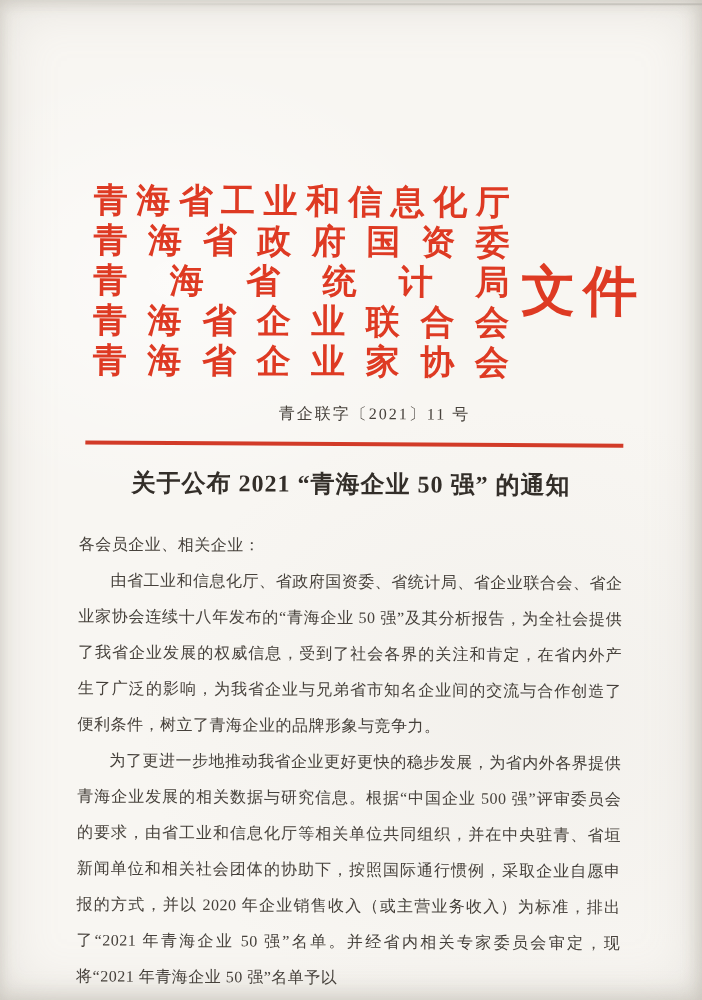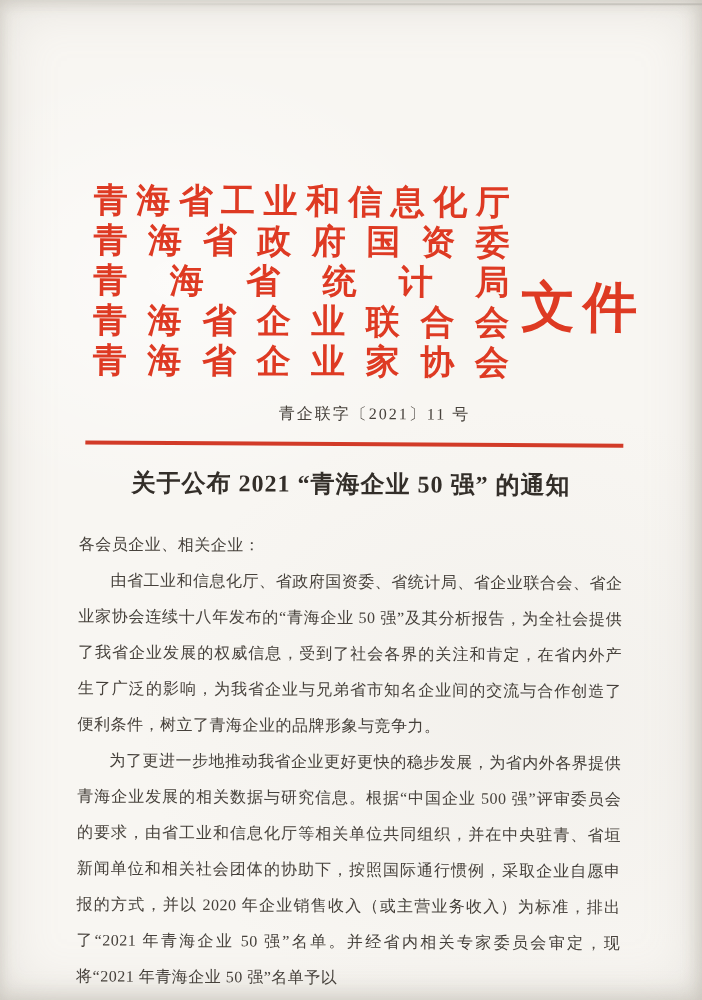--- a/index.html
+++ b/index.html
@@ -51,21 +51,21 @@
     justify-content: space-between;
     height: 40px;
     line-height: 40px;
     font-size: 34px;
     font-weight: 700;
     color: var(--red, #de3a23);
   }
   .doc-label {
     position: absolute;
     left: 428px;
-    top: 88px;
+    top: 72px;
     font-size: 54px;
     font-weight: 700;
     letter-spacing: 8px;
     color: var(--red, #de3a23);
     white-space: nowrap;
   }
   .doc-number {
     position: absolute;
     top: 404px;
     left: 0;

